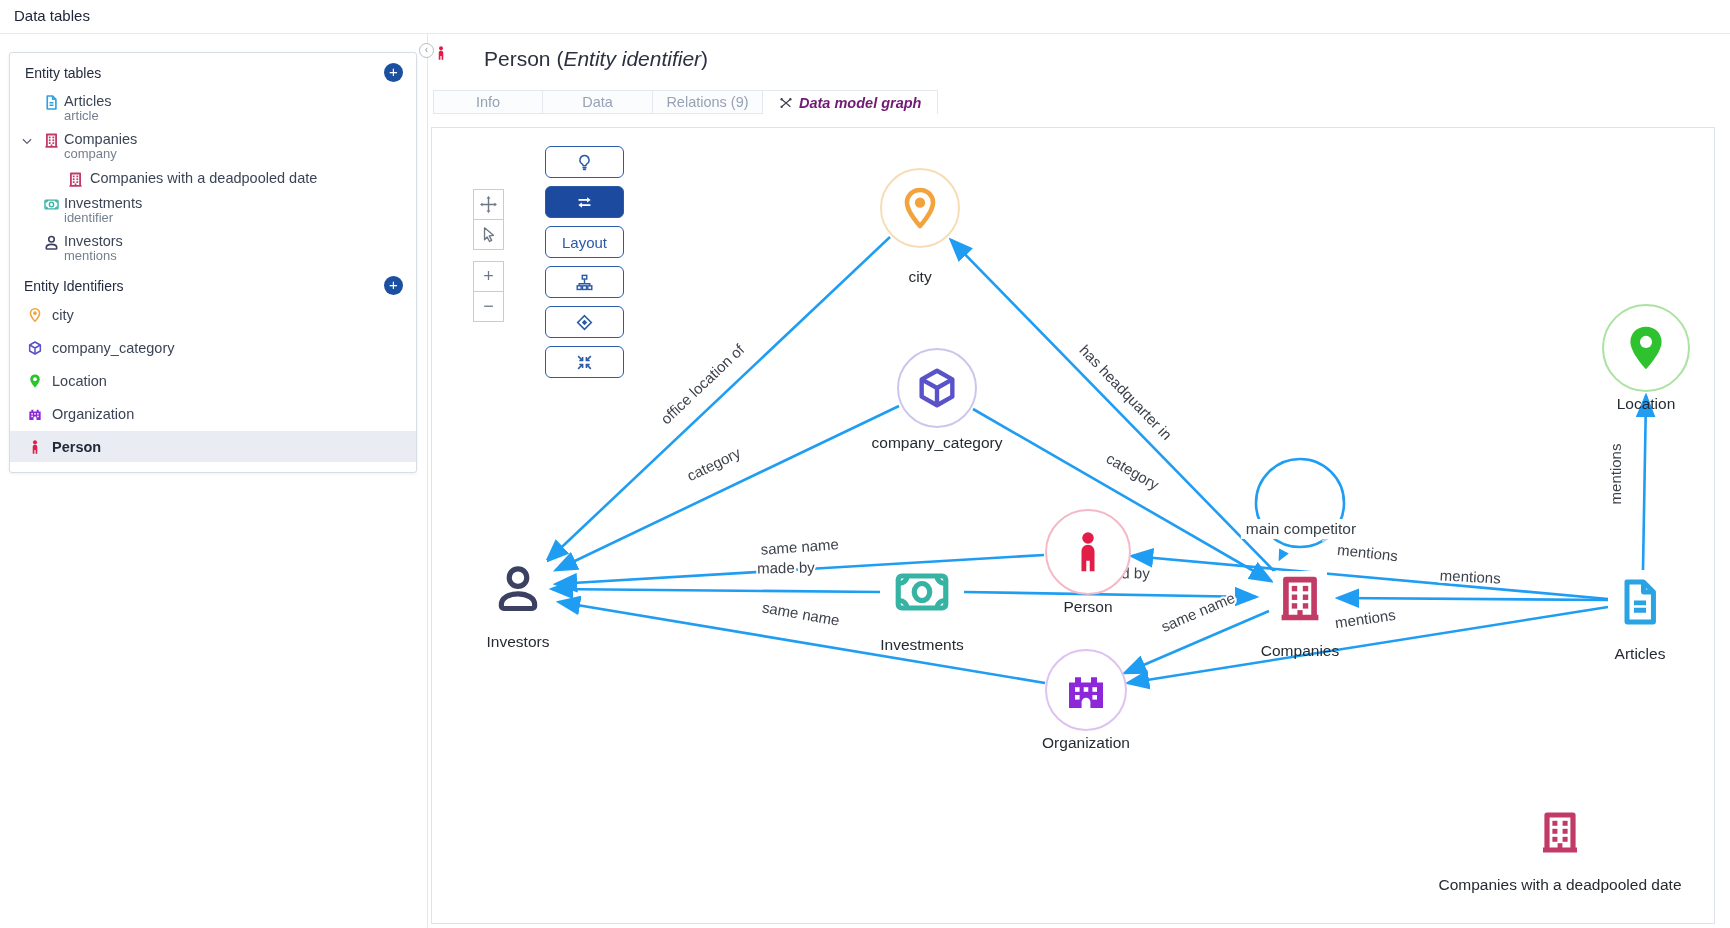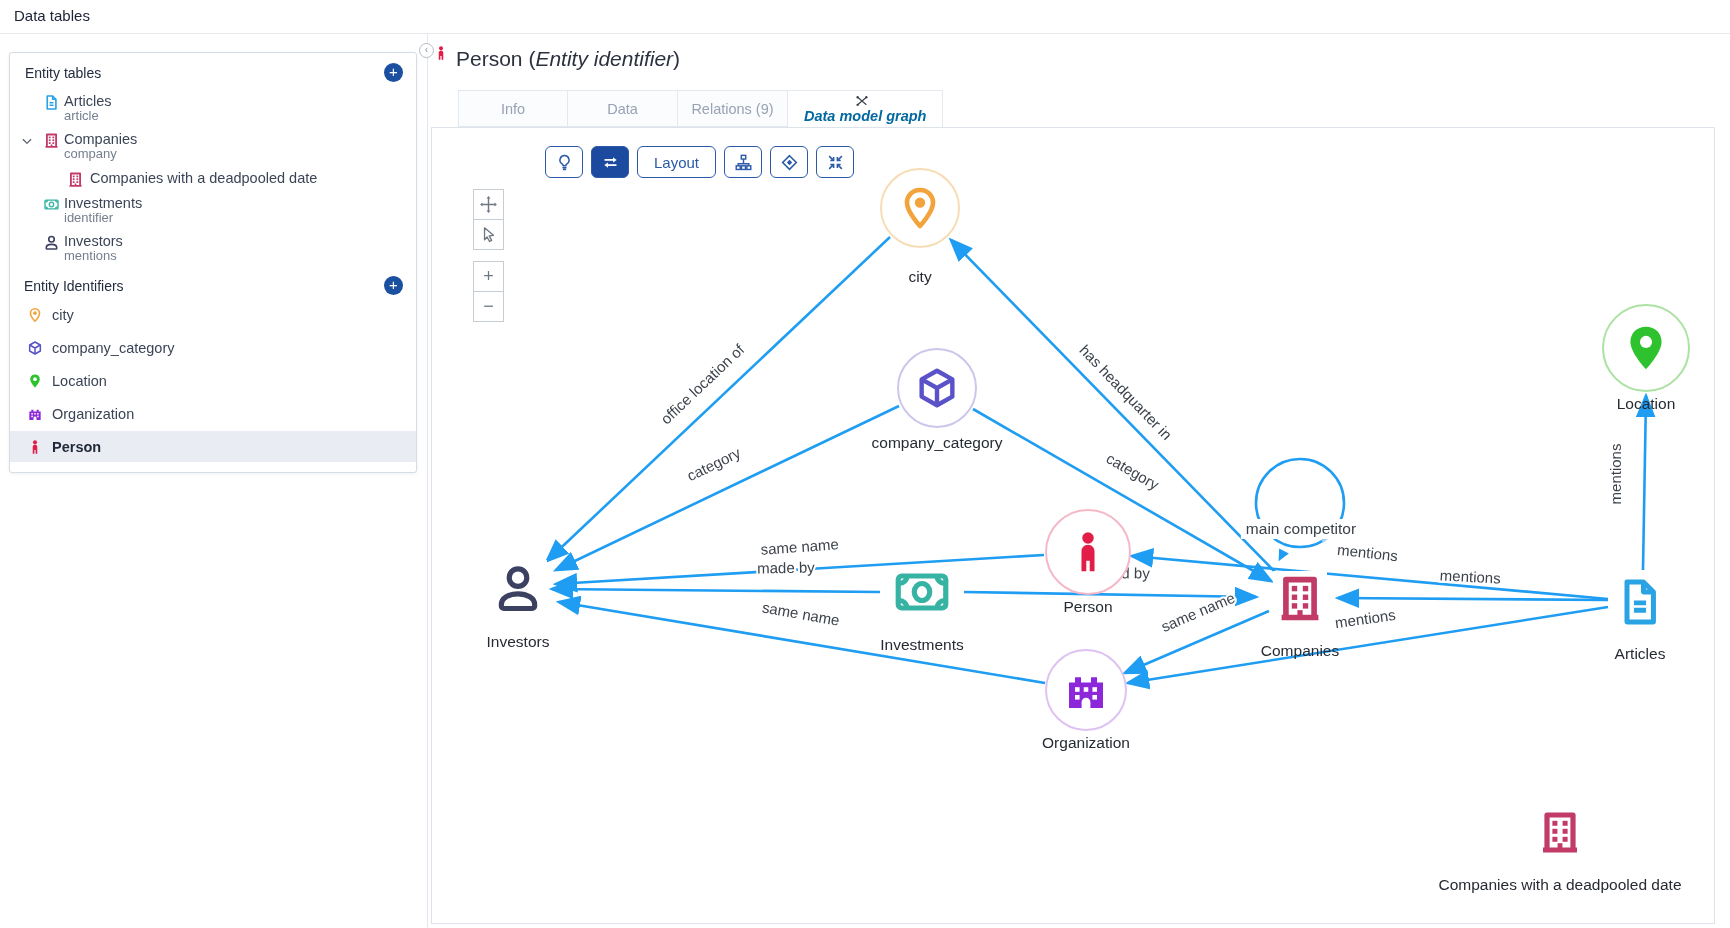--- a/index.html
+++ b/index.html
@@ -21,33 +21,33 @@
   .et-item .sub{font-size:13px;color:#75808f;line-height:13px;}
   .et-item.child{padding-left:80px;margin-top:10px;}
   .et-item.child .ic{left:57px;}
   .ei-item{position:relative;display:flex;align-items:center;height:31px;padding-left:17px;margin-top:2px;}
   .ei-item .ic{width:16px;height:16px;margin-right:9px;flex:0 0 auto;}
   .ei-item .lbl{font-size:14.5px;color:#3b4456;}
   .ei-item.selected{background:#e9edf3;}
   .ei-item.selected .lbl{font-weight:bold;color:#22293a;}
   
   .collapse-chip{position:absolute;left:419px;top:43px;width:13px;height:13px;border:1px solid #b7bdc7;border-radius:50%;background:#fff;color:#8d939e;font-size:10px;line-height:12px;text-align:center;z-index:5;}
-  .main-head{position:absolute;left:433px;top:45px;display:flex;align-items:center;z-index:4;}
+  .main-head{position:absolute;left:433px;top:45px;display:flex;align-items:center;z-index:4;gap:28px;}
   .main-head .pic{width:16px;height:27px;margin-right:7px;}
   .main-head .txt{font-size:21px;color:#2c3140;}
   .main-head .txt i{font-style:italic;}
   
-  .tabs{position:absolute;left:433px;top:90px;display:flex;height:37px;z-index:4;margin-left:25px;}
+  .tabs{position:absolute;left:433px;top:90px;display:flex;height:24px;z-index:4;}
   .tab{width:110px;display:flex;align-items:center;justify-content:center;font-size:14.5px;color:#98a2b3;background:#fbfcfe;border:1px solid #e4e9ef;border-left:none;cursor:pointer;box-sizing:border-box;}
   .tab:first-child{border-left:1px solid #e4e9ef;}
-  .tab.active{width:auto;padding:0 16px;background:#fff;border-bottom:none;color:#0369a1;font-style:italic;font-weight:bold;flex-direction:column;}
+  .tab.active{width:auto;padding:0 16px;background:#fff;border-bottom:none;color:#701a75;font-style:italic;font-weight:bold;}
   .tab.active .tic{width:14px;height:14px;margin-right:6px;}
   
   .canvas{position:absolute;left:431px;top:127px;width:1284px;height:797px;border:1px solid #dde3e9;background:#fff;box-sizing:border-box;}
-  .gtoolbar{position:absolute;left:545px;top:146px;display:flex;gap:8px;z-index:6;}
+  .gtoolbar{position:absolute;left:545px;top:146px;display:flex;gap:8px;z-index:6;flex-direction:column;}
   .gbtn{height:32px;min-width:38px;box-sizing:border-box;border:1px solid #2b5aa7;border-radius:6px;background:#fff;display:flex;align-items:center;justify-content:center;cursor:pointer;}
   .gbtn svg{width:19px;height:19px;}
   .gbtn.active{background:#1b4a9e;}
   .gbtn.textbtn{padding:0 16px;font-size:15px;color:#2b5aa7;}
   .ctrl{position:absolute;width:31px;box-sizing:border-box;border:1px solid #c7cdd5;background:#fff;z-index:6;}
   .ctrl .cbtn{height:29px;display:flex;align-items:center;justify-content:center;border-bottom:1px solid #c7cdd5;cursor:pointer;color:#6e7884;font-size:18px;}
   .ctrl .cbtn:last-child{border-bottom:none;}
   .ctrl .cbtn svg{width:17px;height:17px;}
   
   #edges{position:absolute;left:0;top:0;z-index:1;pointer-events:none;}

